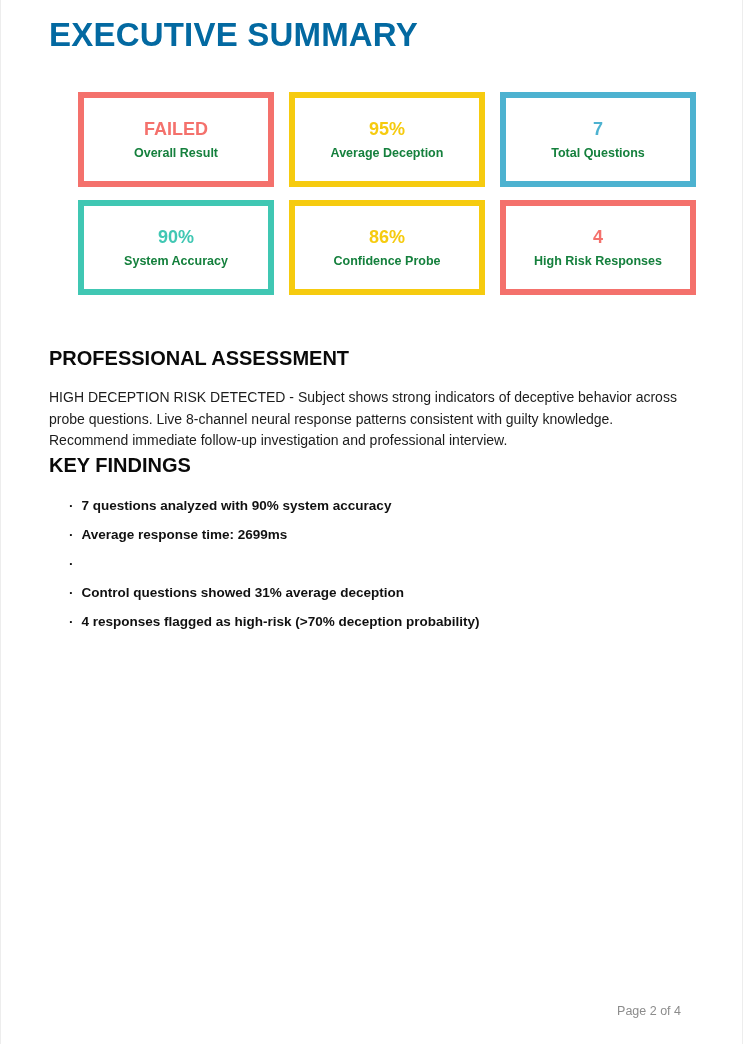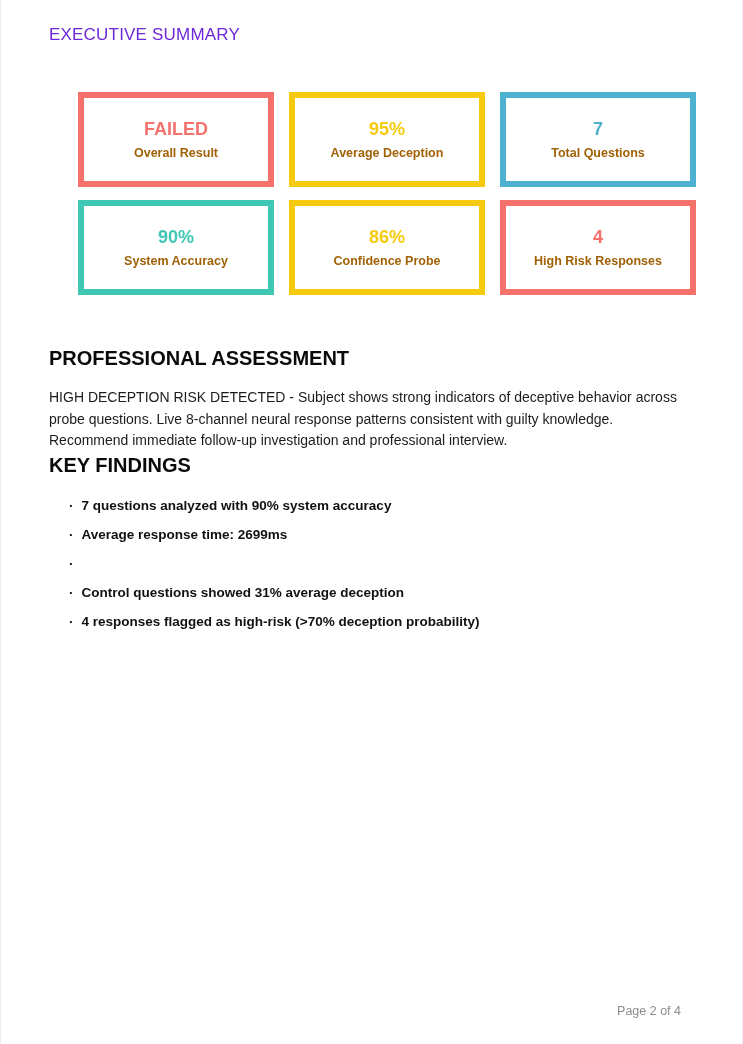--- a/index.html
+++ b/index.html
@@ -13,24 +13,24 @@
     border-left: 1px solid #ededed;
     border-right: 1px solid #ededed;
   }
   .page {
     position: relative;
     width: 100%;
     height: 100%;
     padding: 20px 46px 0 48px;
   }
   .doc-title {
-    font-size: 17px;
-    font-weight: normal;
+    font-size: 33px;
+    font-weight: bold;
     letter-spacing: 0.2px;
-    color: #6d28d9;
+    color: #0369a1;
     line-height: 30px;
   }
   .cards-grid {
     margin-top: 42px;
     display: grid;
     grid-template-columns: repeat(3, 1fr);
     column-gap: 15px;
     row-gap: 13px;
     padding-left: 29px;
   }
@@ -46,21 +46,21 @@
     text-align: center;
   }
   .card-value {
     font-size: 18px;
     font-weight: bold;
     line-height: 18px;
   }
   .card-label {
     font-size: 12.5px;
     font-weight: bold;
-    color: #a16207;
+    color: #15803d;
     line-height: 13px;
   }
   .c-coral  { border-color: #F4716C; }
   .c-yellow { border-color: #F6CB0F; }
   .c-blue   { border-color: #4DB2D0; }
   .c-teal   { border-color: #40C7B3; }
   .v-coral  { color: #F4716C; }
   .v-yellow { color: #F6CB0F; }
   .v-blue   { color: #4DB2D0; }
   .v-teal   { color: #40C7B3; }

